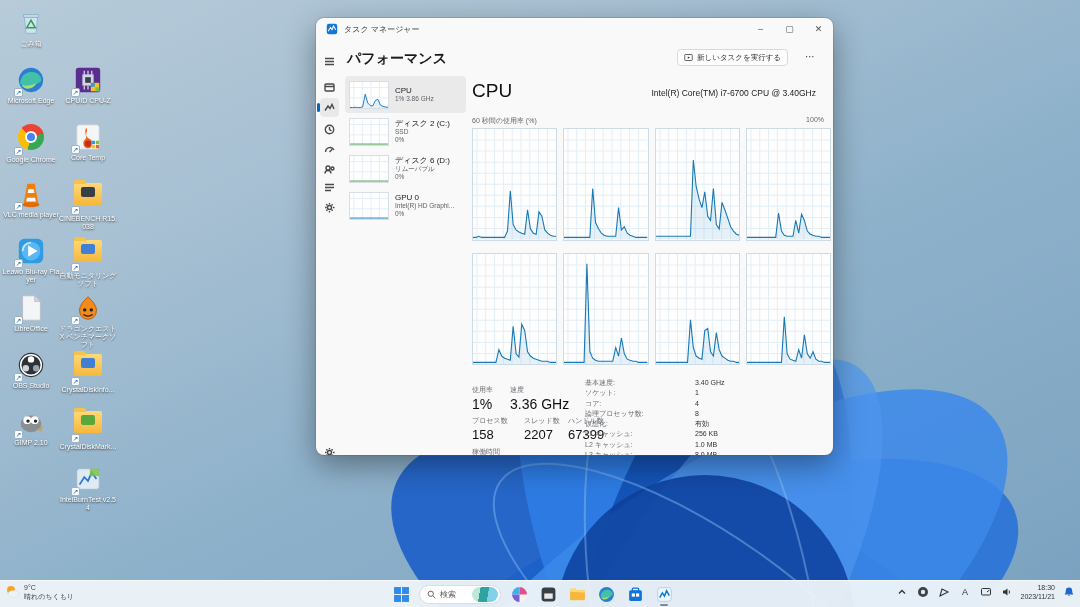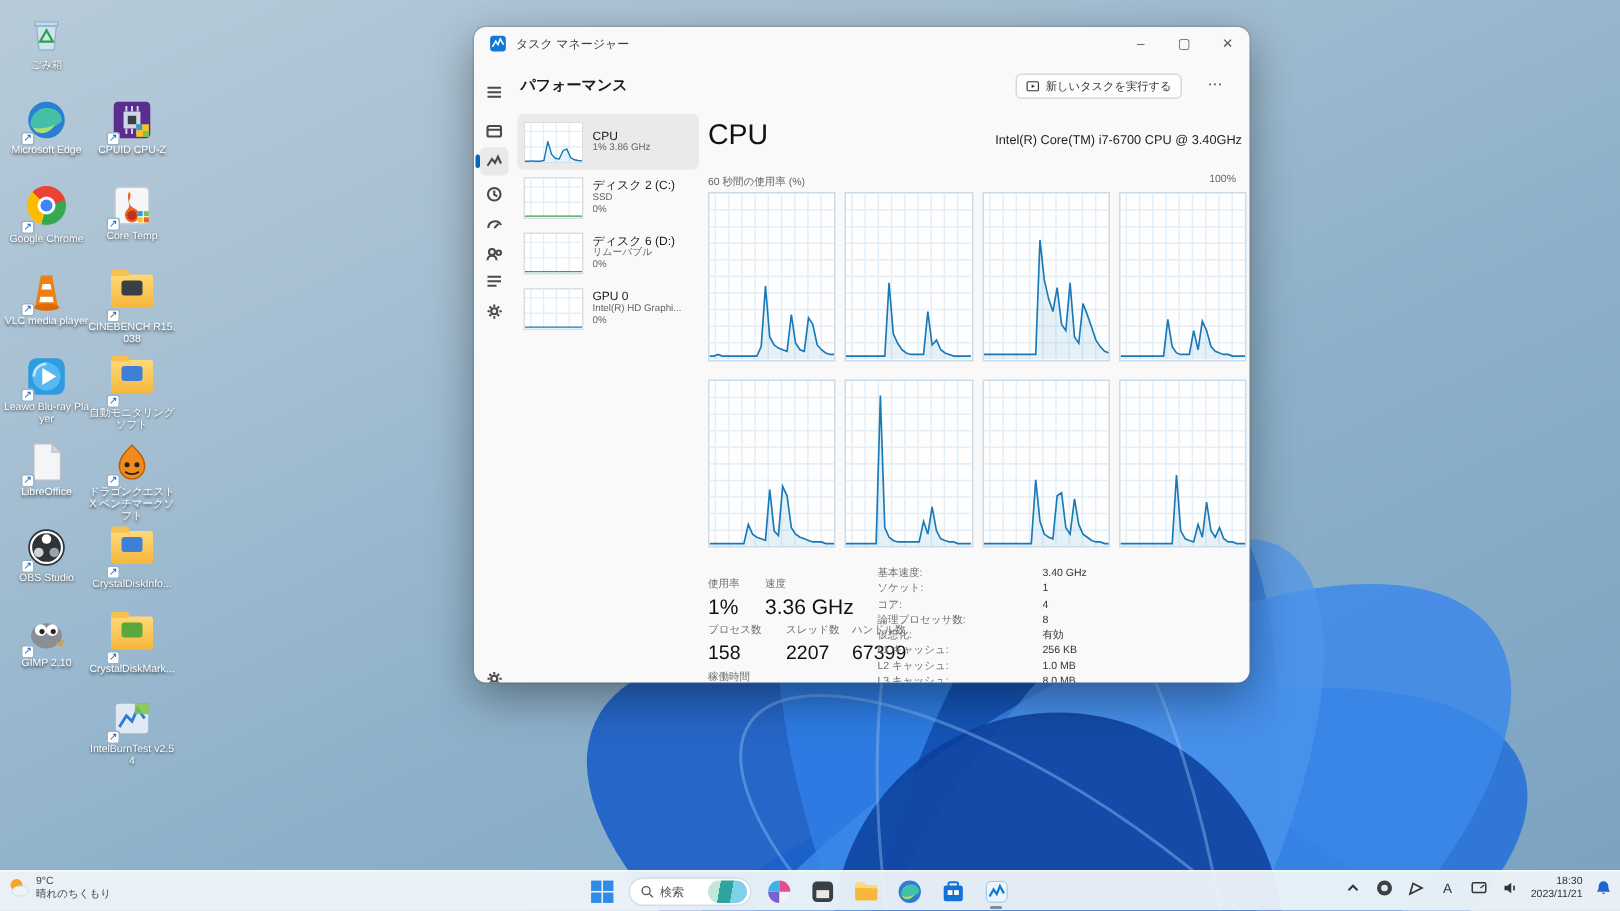--- a/index.html
+++ b/index.html
@@ -40,42 +40,42 @@
   .tm-appicon { width:12px; height:12px; margin-left:10px; }
   #tm-controls { position:absolute; right:0; top:0; height:22px; display:flex; }
   .wbtn { width:29px; height:22px; font-size:9px; line-height:22px; text-align:center; color:#555; }
   #tm-rail { position:absolute; left:0; top:22px; bottom:0; width:27px; }
   .rail-item { position:absolute; left:4px; width:19px; height:19px; border-radius:4px;
     display:flex; align-items:center; justify-content:center; }
   .rail-item svg { width:11px; height:11px; stroke:#4a4a4a; fill:none; stroke-width:1.4; }
   .rail-item.sel { background:#e9e9e9; }
   .rail-item.sel:before { content:""; position:absolute; left:-3px; top:5px; width:2.5px; height:9px;
     border-radius:2px; background:#0067c0; }
-  #tm-header-title { position:absolute; left:31px; top:32px; font-size:10px; font-weight:bold; color:#1a1a1a; }
+  #tm-header-title { position:absolute; left:31px; top:32px; font-size:14px; font-weight:bold; color:#1a1a1a; }
   #run-task-btn { position:absolute; right:45px; top:31px; height:17px; padding:0 6px; display:flex;
     align-items:center; gap:4px; border:1px solid #d9d9d9; border-radius:4px; background:#fdfdfd;
     font-size:7.5px; color:#333; }
   #more-btn { position:absolute; right:14px; top:31px; width:18px; height:17px; border-radius:4px;
     text-align:center; font-size:10px; color:#444; line-height:15px; }
 
   
   #tm-sidebar { position:absolute; left:29px; top:58px; width:121px; bottom:8px; }
   .side-item { position:relative; height:37px; border-radius:4px; padding:3px 4px 3px 4px;
     display:flex; gap:6px; align-items:center; }
   .side-item.sel { background:#eaeaea; }
   .side-thumb { width:40px; height:28px; background:#fff; border:1px solid #d7dee5; flex:none; }
   .side-thumb svg { display:block; width:100%; height:100%; }
   .side-text { overflow:hidden; }
   .side-name { font-size:8px; color:#1a1a1a; line-height:9px; white-space:nowrap; }
   .side-sub { font-size:6.5px; color:#5f6368; line-height:8px; white-space:nowrap; }
 
   
   #tm-main { position:absolute; left:152px; top:54px; right:5px; bottom:0; }
   #cpu-title { position:absolute; left:4px; top:8px; font-size:19px; color:#111; }
-  #cpu-proc { position:absolute; right:0; top:16px; font-size:8.5px; color:#222;margin-left:48px; }
+  #cpu-proc { position:absolute; right:12px; top:16px; font-size:8.5px; color:#222;margin-left:48px; }
   #chart-caption { position:absolute; left:4px; top:44px; font-size:7px; color:#666; }
   #chart-scale { position:absolute; right:4px; top:44px; font-size:7px; color:#666; }
   #cpu-grid { position:absolute; left:4px; top:56px; width:359px; height:237px;
     display:grid; grid-template-columns:repeat(4,1fr); grid-template-rows:1fr 1fr; gap:12px 6px; }
   .cell { background:#fefefe; border:1px solid #cddbe6; position:relative; }
   .cell svg { position:absolute; inset:0; width:100%; height:100%; }
 
   
   #stats { position:absolute; left:4px; top:304px; right:0; bottom:0; }
   .slabel { font-size:7px; color:#6a6f74; }

